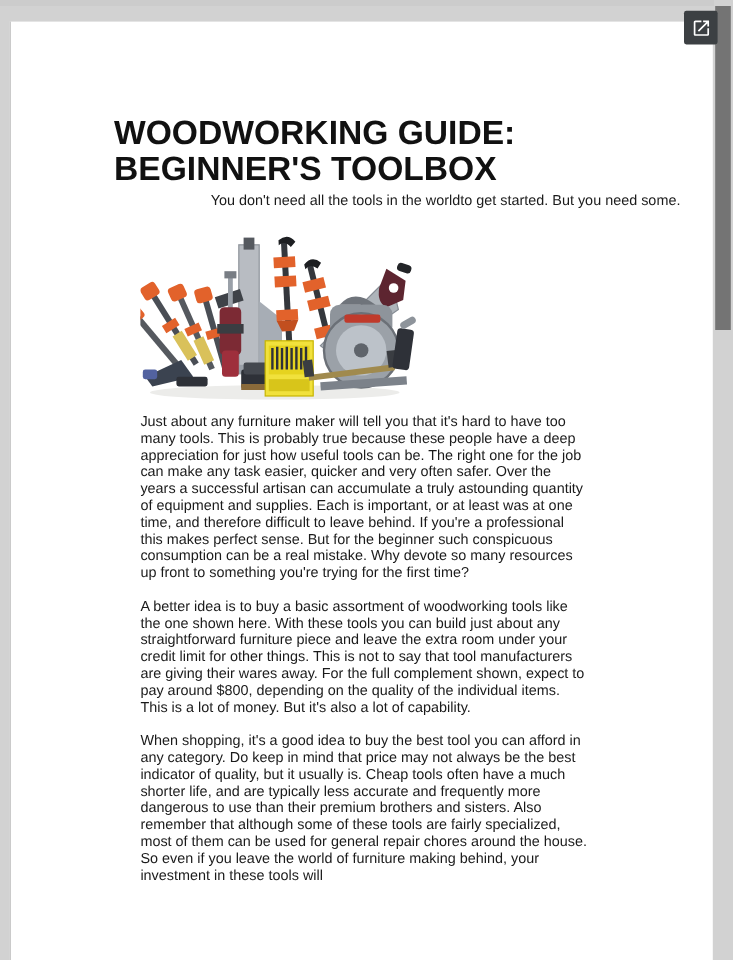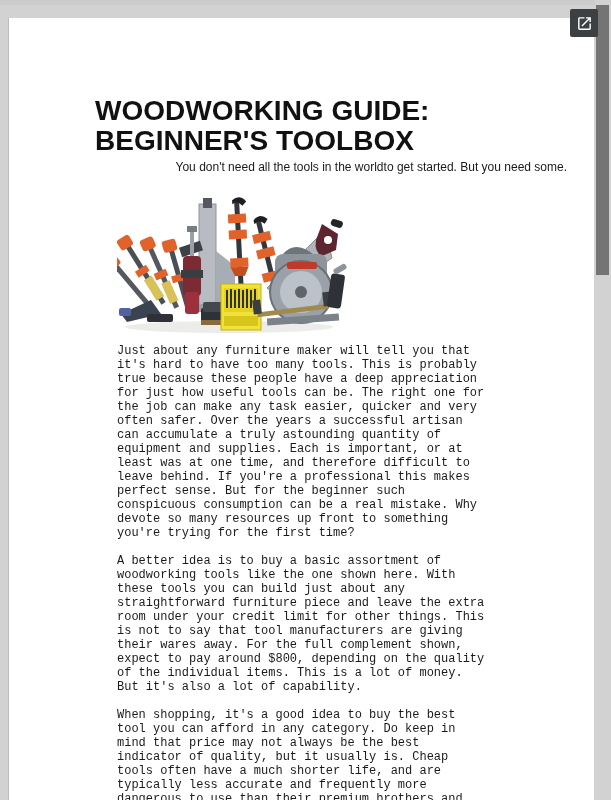--- a/index.html
+++ b/index.html
@@ -40,21 +40,20 @@
   .figure {
     margin: 22px 0 0 22px;
     width: 230px; height: 140px;
     position: relative;
   }
   .page p {
     margin: 14px 0 0 22px;
     width: 374px;
     font-size: 12px; line-height: 14px;
     color: #1a1a1a;
-    font-family: Liberation Mono, monospace;
   }
   .page p.first-after-figure { margin-top: 8px; }
   .popout-btn {
     position: absolute; top: 9px; right: 13px;
     width: 28px; height: 28px;
     background: #3c4043;
     border: none; border-radius: 2px;
     display: flex; align-items: center; justify-content: center;
     cursor: pointer; padding: 0;
     z-index: 5;

